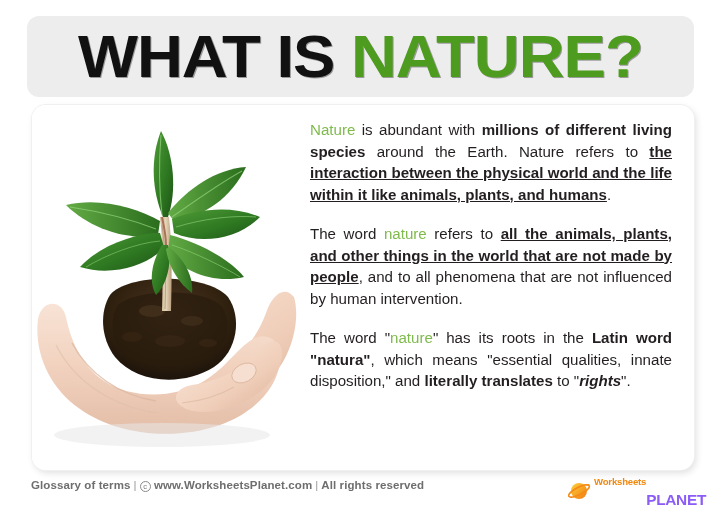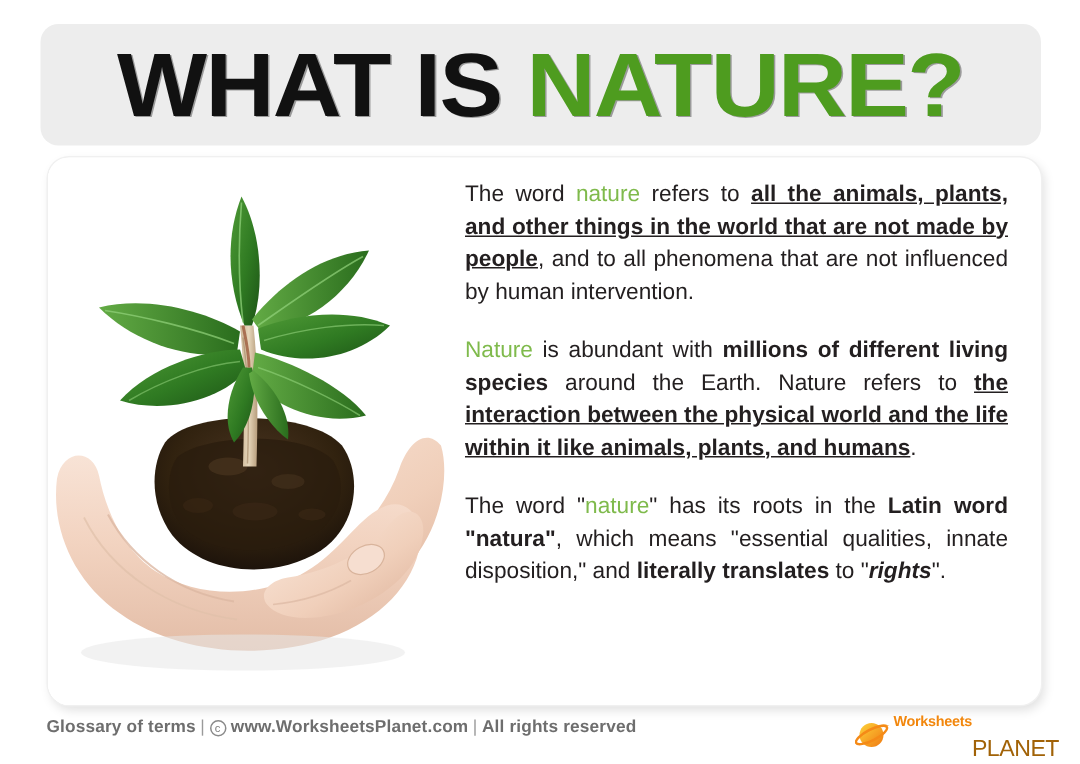--- a/index.html
+++ b/index.html
@@ -138,22 +138,22 @@
   .logo-words { display: flex; flex-direction: row; line-height: 1; }
   .logo-top {
     font-size: 9.6px;
     font-weight: bold;
     color: #f2870d;
     letter-spacing: -0.2px;
     font-family: "Liberation Sans", sans-serif;
   }
   .logo-bottom {
     font-size: 15.4px;
-    font-weight: normal;
-    color: #a16207;
+    font-weight: bold;
+    color: #8b5cf6;
     letter-spacing: -0.3px;
     margin-top: 15px;
     font-family: "Liberation Sans", sans-serif;
   }
 </style>
 </head>
 <body>
 
 <div class="header-bar">
   <div class="title">
@@ -248,25 +248,25 @@
       <path d="M24 240 C 42 276, 80 302, 126 308" stroke="#e0c0aa" stroke-width="1.2" fill="none" opacity="0.7"></path>
       <path d="M150 298 C 170 296, 188 290, 202 282" stroke="#dcb8a2" stroke-width="1.1" fill="none" opacity="0.7"></path>
 
       <ellipse cx="130" cy="330" rx="108" ry="12" fill="#e8e8e8" opacity="0.55"></ellipse>
     </svg>
   </div>
 
   <div class="text-col">
 
     <p class="para">
+      <span class="grn">Nature</span><span> is abundant with </span><b>millions of different living species</b><span> around the Earth. Nature refers to </span><u>the interaction between the physical world and the life within it like animals, plants, and humans</u><span>.</span>
+    </p>
+
+    <p class="para">
       <span>The word </span><span class="grn">nature</span><span> refers to </span><u>all the animals, plants, and other things in the world that are not made by people</u><span>, and to all phenomena that are not influenced by human intervention.</span>
-    </p>
-
-    <p class="para">
-      <span class="grn">Nature</span><span> is abundant with </span><b>millions of different living species</b><span> around the Earth. Nature refers to </span><u>the interaction between the physical world and the life within it like animals, plants, and humans</u><span>.</span>
     </p>
 
     <p class="para">
       <span>The word "</span><span class="grn">nature</span><span>" has its roots in the </span><b>Latin word "natura"</b><span>, which means "essential qualities, innate disposition," and </span><b>literally translates</b><span> to "</span><span class="ital">rights</span><span>".</span>
     </p>
 
   </div>
 </div>
 
 <div class="footer">

